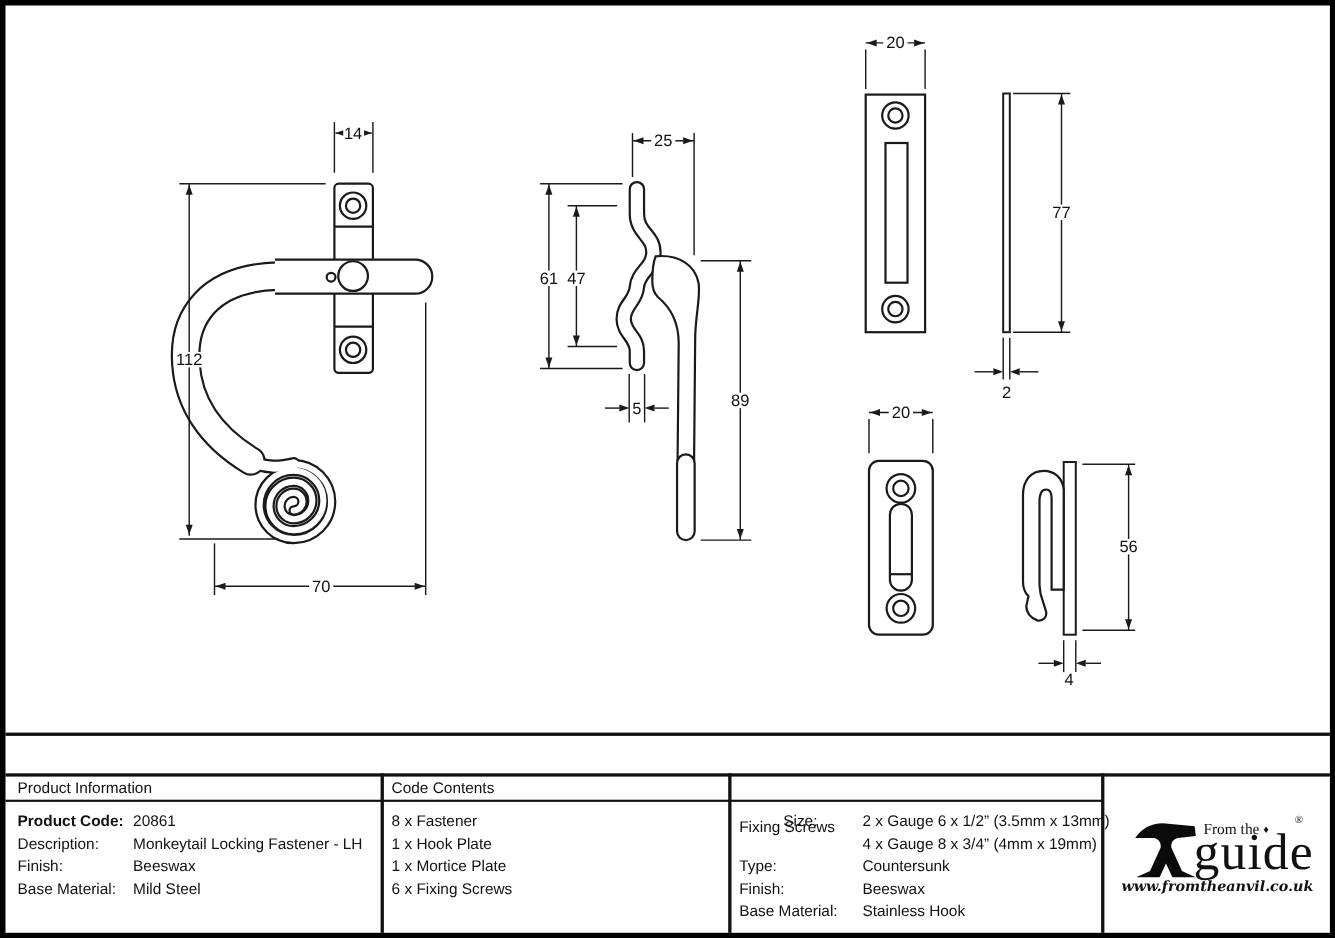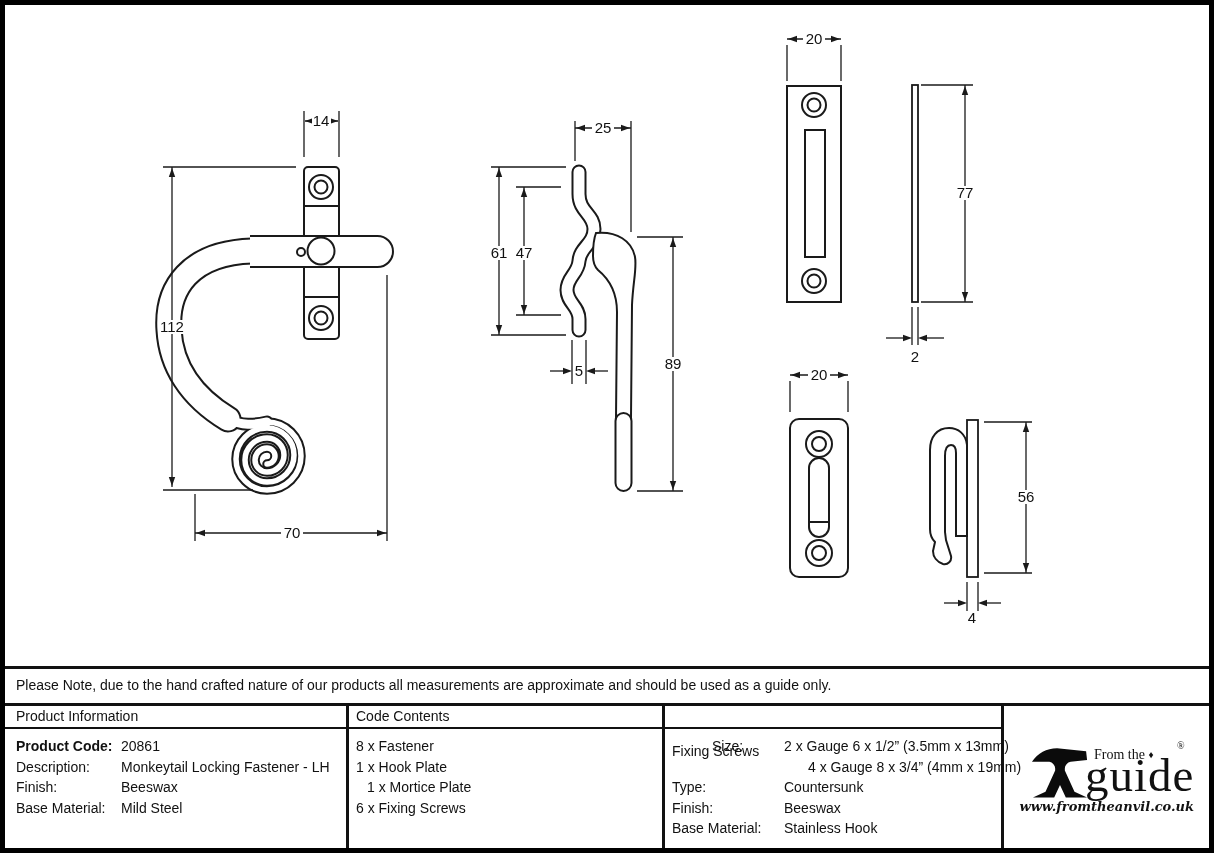--- a/index.html
+++ b/index.html
@@ -200,21 +200,20 @@
       <line class="dln" x1="944" y1="603" x2="958" y2="603"></line>
       <line class="dln" x1="987" y1="603" x2="1001" y2="603"></line>
       <polygon class="arr" points="967,603 958,599.8 958,606.2"></polygon>
       <polygon class="arr" points="978,603 987,599.8 987,606.2"></polygon>
       <text class="dimtxt" x="972" y="623">4</text>
     </g>
   </svg>
 
   
   <div class="hline" style="top:666px;left:5px;width:1204px;height:3px;"></div>
-  <div class="txt" style="left:16px;top:677px;">Please Note, due to the hand crafted nature of our products all measurements are approximate and should be used as a guide only.</div>
 
   
   <div class="hline" style="top:703px;left:5px;width:1204px;height:3px;"></div>
   <div class="hline" style="top:727px;left:5px;width:997px;height:2px;"></div>
   <div class="vline" style="left:346px;top:703px;height:145px;"></div>
   <div class="vline" style="left:662px;top:703px;height:145px;"></div>
   <div class="vline" style="left:1001px;top:703px;height:145px;"></div>
 
   
   <div class="txt hdr" style="left:16px;top:708px;">Product Information</div>
@@ -227,27 +226,27 @@
   <div class="lbl" style="left:16px;top:759px;">Description:</div>
   <div class="lbl" style="left:121px;top:759px;">Monkeytail Locking Fastener - LH</div>
   <div class="lbl" style="left:16px;top:779px;">Finish:</div>
   <div class="lbl" style="left:121px;top:779px;">Beeswax</div>
   <div class="lbl" style="left:16px;top:800px;">Base Material:</div>
   <div class="lbl" style="left:121px;top:800px;">Mild Steel</div>
 
   
   <div class="lbl" style="left:356px;top:738px;">8 x Fastener</div>
   <div class="lbl" style="left:356px;top:759px;">1 x Hook Plate</div>
-  <div class="lbl" style="left:356px;top:779px;margin-left:11px;">1 x Mortice Plate</div>
+  <div class="lbl" style="left:356px;top:779px;">1 x Mortice Plate</div>
   <div class="lbl" style="left:356px;top:800px;">6 x Fixing Screws</div>
 
   
   <div class="lbl" style="left:672px;top:738px;margin-left:40px;">Size:</div>
   <div class="lbl" style="left:784px;top:738px;">2 x Gauge 6 x 1/2” (3.5mm x 13mm)</div>
-  <div class="lbl" style="left:808px;top:759px;">4 x Gauge 8 x 3/4” (4mm x 19mm)</div>
+  <div class="lbl" style="left:784px;top:759px;">4 x Gauge 8 x 3/4” (4mm x 19mm)</div>
   <div class="lbl" style="left:672px;top:779px;">Type:</div>
   <div class="lbl" style="left:784px;top:779px;">Countersunk</div>
   <div class="lbl" style="left:672px;top:800px;">Finish:</div>
   <div class="lbl" style="left:784px;top:800px;">Beeswax</div>
   <div class="lbl" style="left:672px;top:820px;">Base Material:</div>
   <div class="lbl" style="left:784px;top:820px;">Stainless Hook</div>
 
   
   <div>
     <svg class="anvil-svg" width="58" height="55" viewBox="0 0 60 56">

